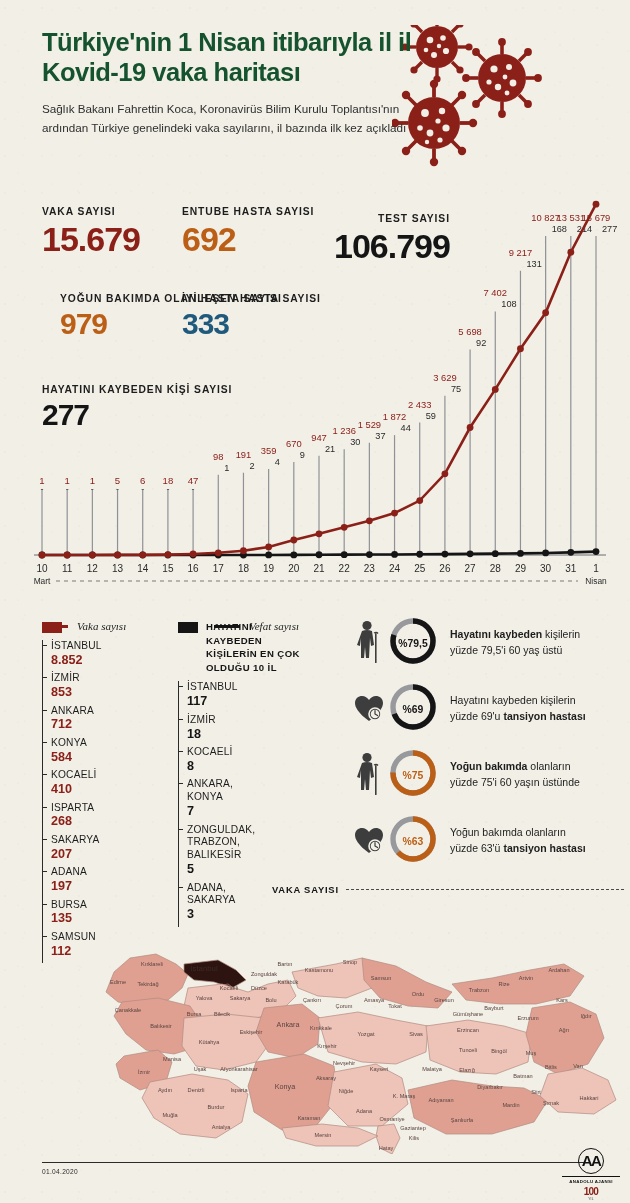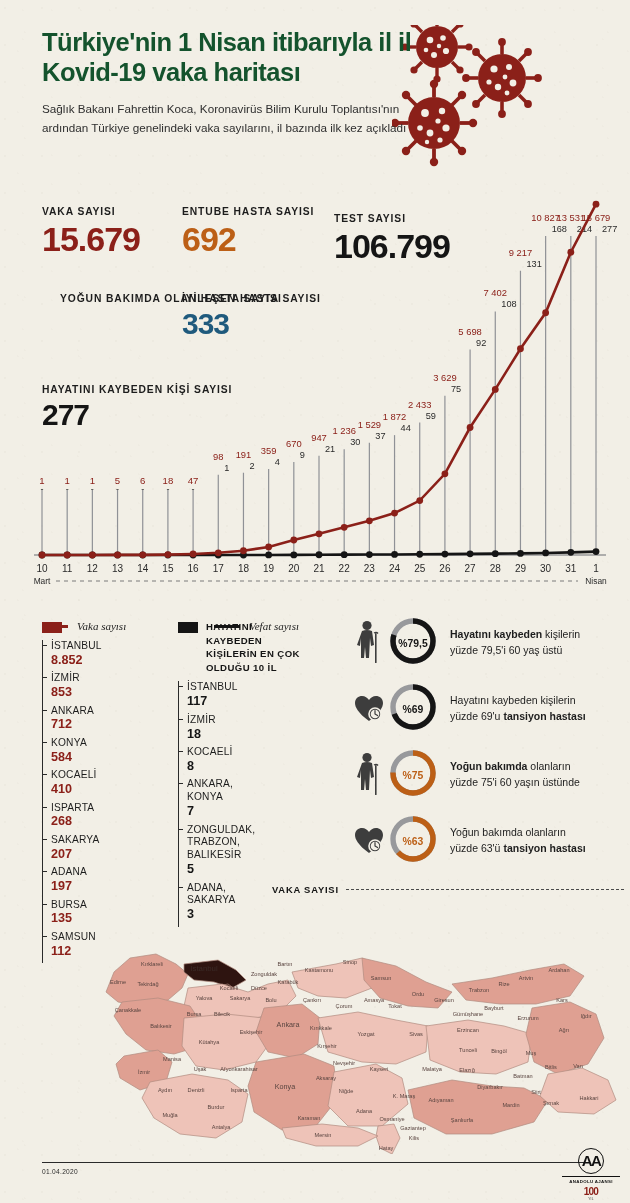--- a/index.html
+++ b/index.html
@@ -30,21 +30,21 @@
   .stat{position:absolute;z-index:5;}
   .stat .lbl{font-size:10.3px;font-weight:bold;letter-spacing:.9px;color:#1d1d1d;
     line-height:1.35;text-transform:uppercase;}
   .stat .val{font-weight:bold;letter-spacing:-1px;line-height:1;margin-top:3px;}
   .v-red{color:#8b2019;} .v-org{color:#bc5f16;} .v-blu{color:#1f5a7d;} .v-blk{color:#151515;}
 
   #stat-vaka{left:42px;top:205px;}
   #stat-vaka .val{font-size:34px;}
   #stat-entube{left:182px;top:205px;}
   #stat-entube .val{font-size:34px;}
-  #stat-test{left:334px;top:212px;}
+  #stat-test{left:334px;top:212px;text-align:right;}
   #stat-test .val{font-size:34px;}
   #stat-yogun{left:60px;top:292px;}
   #stat-yogun .val{font-size:30px;}
   #stat-iyilesen{left:182px;top:292px;}
   #stat-iyilesen .val{font-size:30px;}
   #stat-vefat{left:42px;top:383px;}
   #stat-vefat .val{font-size:30px;}
 
   
   #chart{position:absolute;left:0;top:108px;width:630px;height:480px;z-index:3;}
@@ -229,20 +229,21 @@
 <div class="stat" id="stat-entube">
   <div class="lbl">ENTUBE HASTA SAYISI</div>
   <div class="val v-org">692</div>
 </div>
 <div class="stat" id="stat-test">
   <div class="lbl">TEST SAYISI</div>
   <div class="val v-blk">106.799</div>
 </div>
 <div class="stat" id="stat-yogun">
   <div class="lbl">YOĞUN BAKIMDA OLAN HASTA SAYISI</div>
+  <div class="val v-org">979</div>
 </div>
 <div class="stat" id="stat-iyilesen">
   <div class="lbl">İYİLEŞEN HASTA SAYISI</div>
   <div class="val v-blu">333</div>
 </div>
 <div class="stat" id="stat-vefat">
   <div class="lbl">HAYATINI KAYBEDEN KİŞİ SAYISI</div>
   <div class="val v-blk">277</div>
 </div>
 

